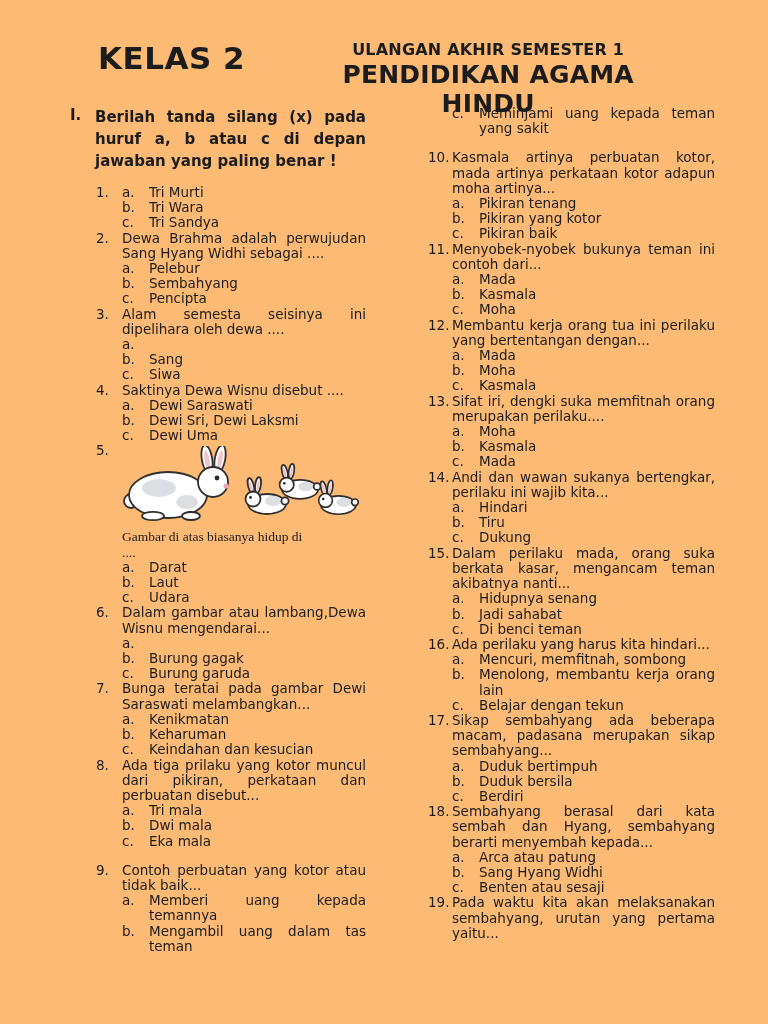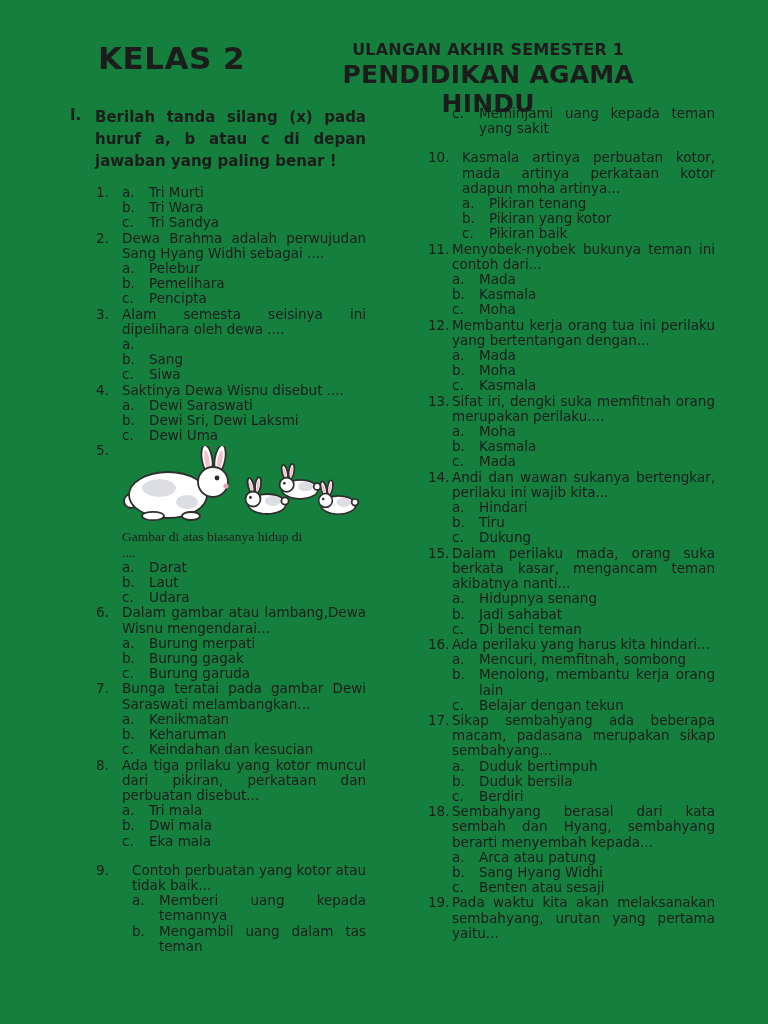--- a/index.html
+++ b/index.html
@@ -2,42 +2,42 @@
 <html><head>
 <meta charset="utf-8">
 <style>
   * { margin:0; padding:0; box-sizing:border-box; }
   html { background:#ffffff; }
   body {
     width:768px; height:1024px; position:relative; overflow:hidden;
     background:#ffffff; color:#1c1c1c;
     font-family:"DejaVu Sans","Liberation Sans",sans-serif;
   }
-  .page { position:absolute; inset:0; background:#15803d; }
+  .page { position:absolute; inset:0; background:#fdba74; }
 
   
   .header { position:absolute; top:40px; left:98px; width:622px; display:flex; align-items:flex-start; }
   .kelas { font-size:31px; font-weight:bold; letter-spacing:.5px; white-space:nowrap; }
   .titles { width:382px; margin-left:52px; text-align:center; }
   .title1 { font-size:16px; font-weight:bold; letter-spacing:.2px; }
   .title2 { font-size:25px; font-weight:bold; letter-spacing:.2px; margin-top:1px; }
 
   
   .col-left  { position:absolute; top:106px; left:70px;  width:296px; font-size:13.5px; line-height:15.2px; }
   .col-right { position:absolute; top:106px; left:428px; width:287px; font-size:13.5px; line-height:15.2px; }
 
   .section { display:flex; }
   .sec-num  { flex:none; width:25px; font-weight:bold; font-size:15px; line-height:18.5px; }
   .sec-text { flex:1; font-weight:bold; font-size:15px; line-height:22px; text-align:justify; }
 
   .col-left  .qlist { margin-top:13px; padding-left:26px; }
   .col-right .qlist { margin-top:0; padding-left:0; }
 
   .q { display:flex; }
-  .q.gap-before { margin-top:14px;gap:10px; }
+  .q.gap-before { margin-top:14px; }
   .qnum { flex:none; width:26px; }
   .col-right .qnum { width:24px; }
   .qbody { flex:1; min-width:0; }
   .qtext { text-align:justify; }
   .caption { text-align:left;font-family:Liberation Serif, serif; }
 
   .opt { display:flex; }
   .optletter { flex:none; width:27px; }
   .opttext { flex:1; text-align:justify; }
 
@@ -84,21 +84,21 @@
         <div class="q">
           <span class="qnum">2.</span>
           <div class="qbody">
             <div class="qtext">Dewa Brahma adalah perwujudan Sang Hyang Widhi sebagai ....</div>
             <div class="opt">
               <span class="optletter">a.</span>
               <div class="opttext">Pelebur</div>
             </div>
             <div class="opt">
               <span class="optletter">b.</span>
-              <div class="opttext">Pemelihara</div>
+              <div class="opttext">Sembahyang</div>
             </div>
             <div class="opt">
               <span class="optletter">c.</span>
               <div class="opttext">Pencipta</div>
             </div>
           </div>
         </div>
         <div class="q">
           <span class="qnum">3.</span>
           <div class="qbody">
@@ -206,21 +206,20 @@
               <div class="opttext">Udara</div>
             </div>
           </div>
         </div>
         <div class="q">
           <span class="qnum">6.</span>
           <div class="qbody">
             <div class="qtext">Dalam gambar atau lambang,Dewa Wisnu mengendarai...</div>
             <div class="opt">
               <span class="optletter">a.</span>
-              <div class="opttext">Burung merpati</div>
             </div>
             <div class="opt">
               <span class="optletter">b.</span>
               <div class="opttext">Burung gagak</div>
             </div>
             <div class="opt">
               <span class="optletter">c.</span>
               <div class="opttext">Burung garuda</div>
             </div>
           </div>

